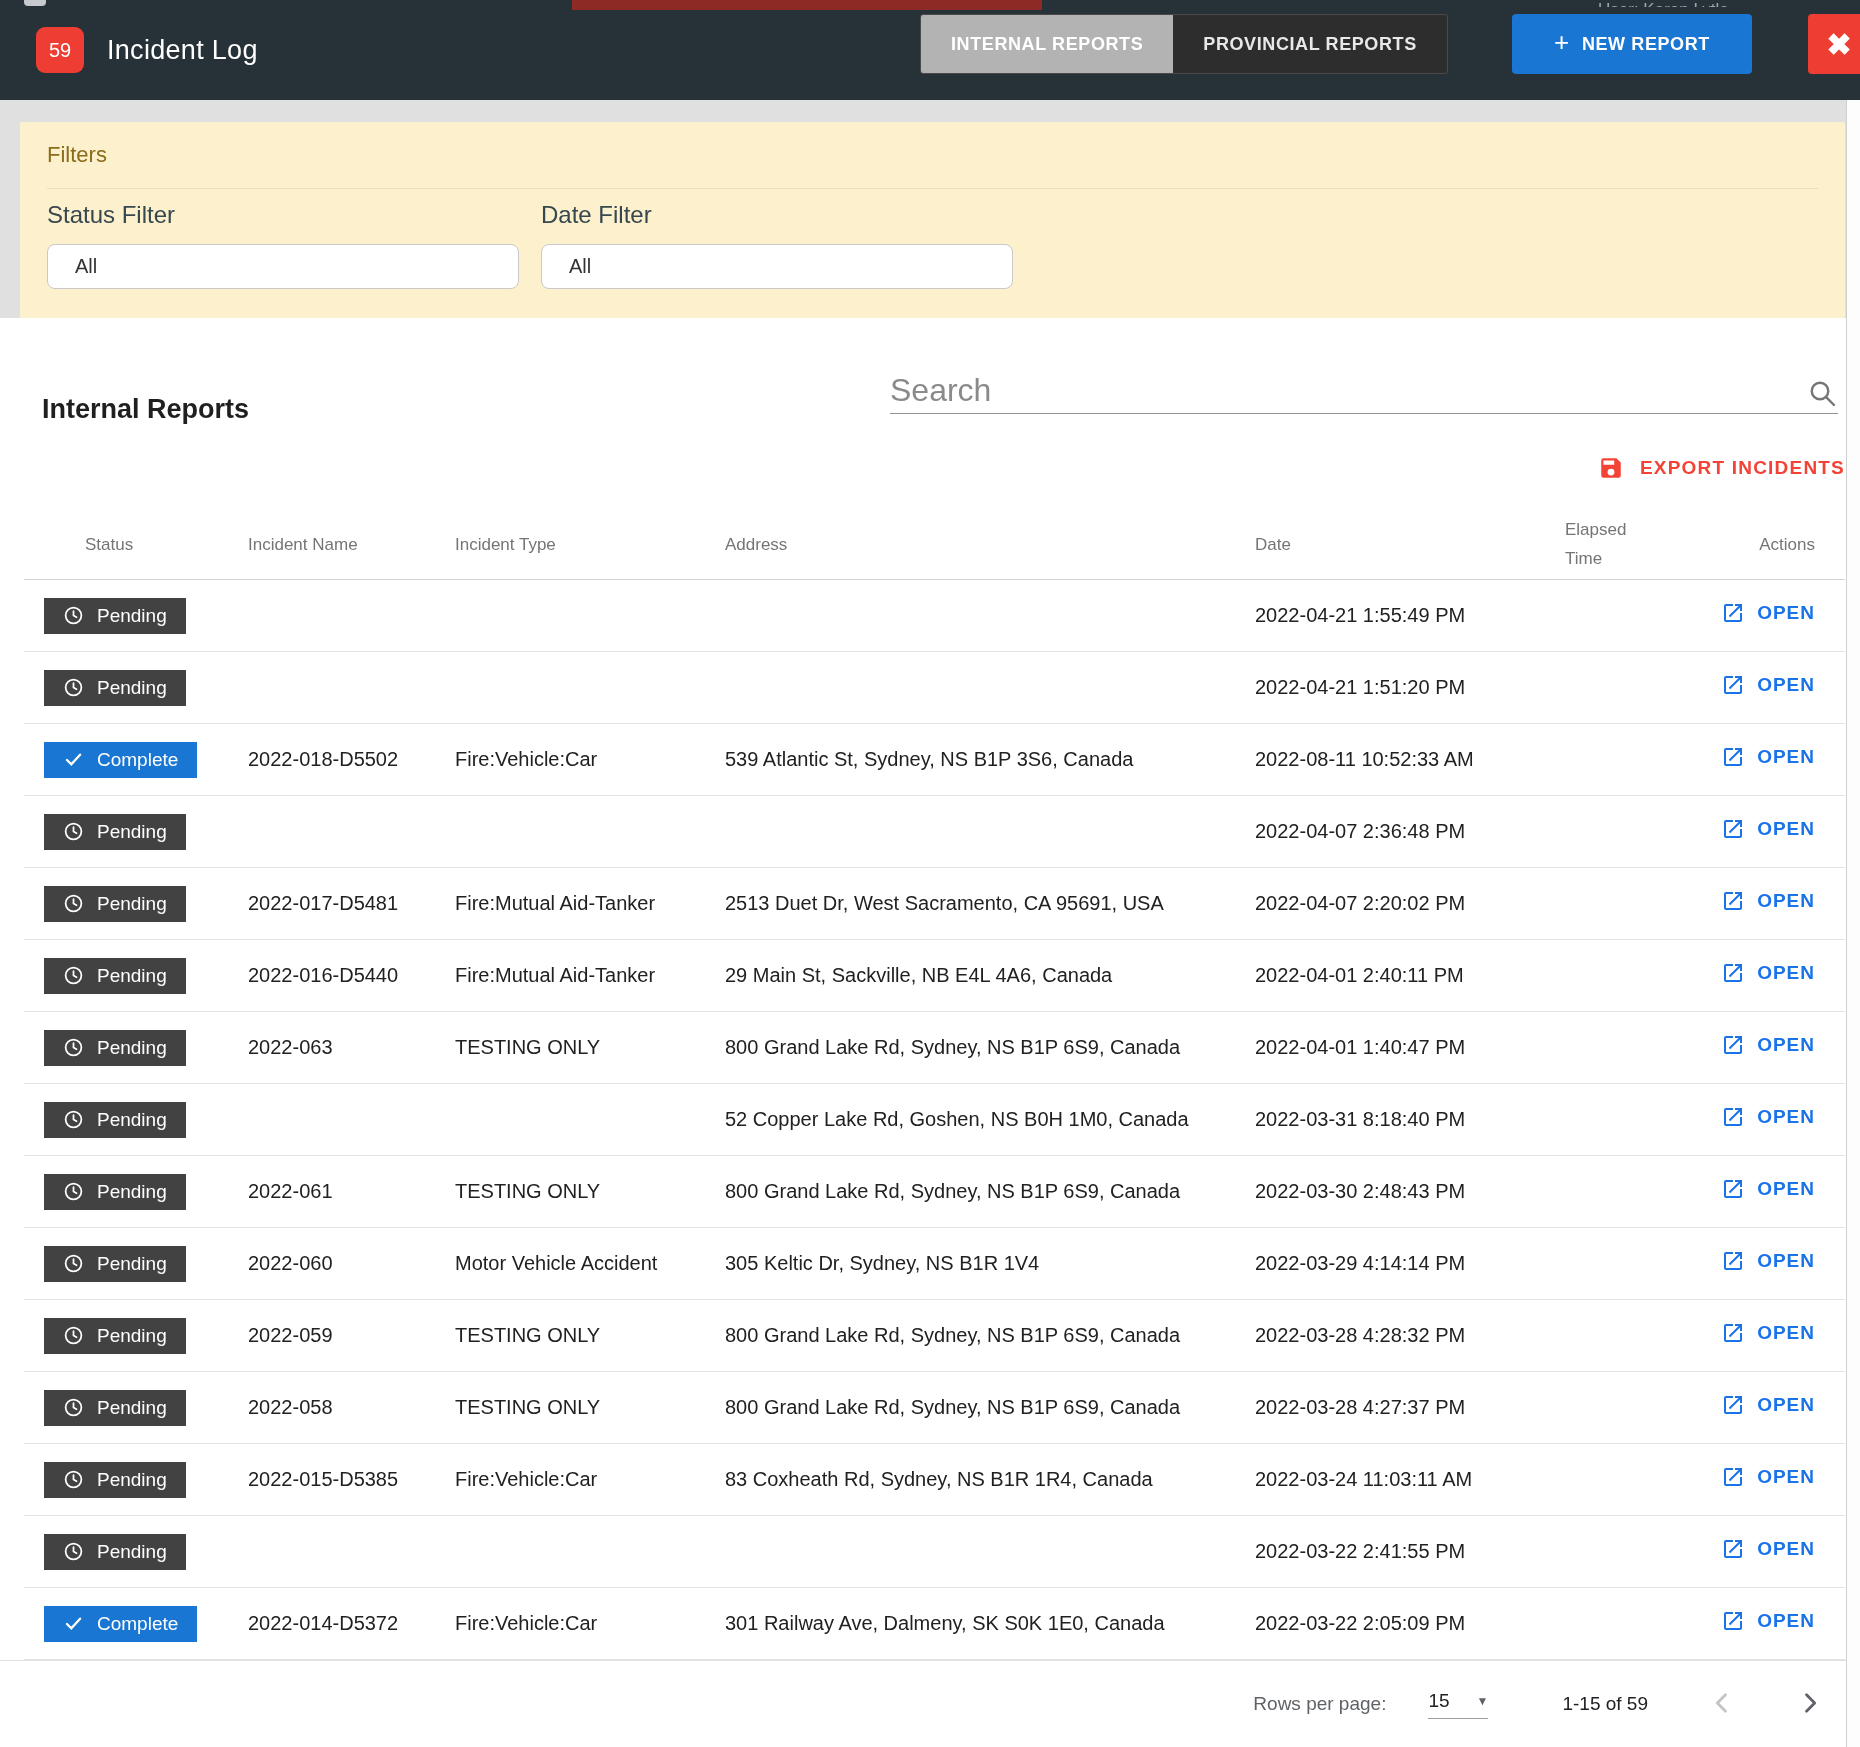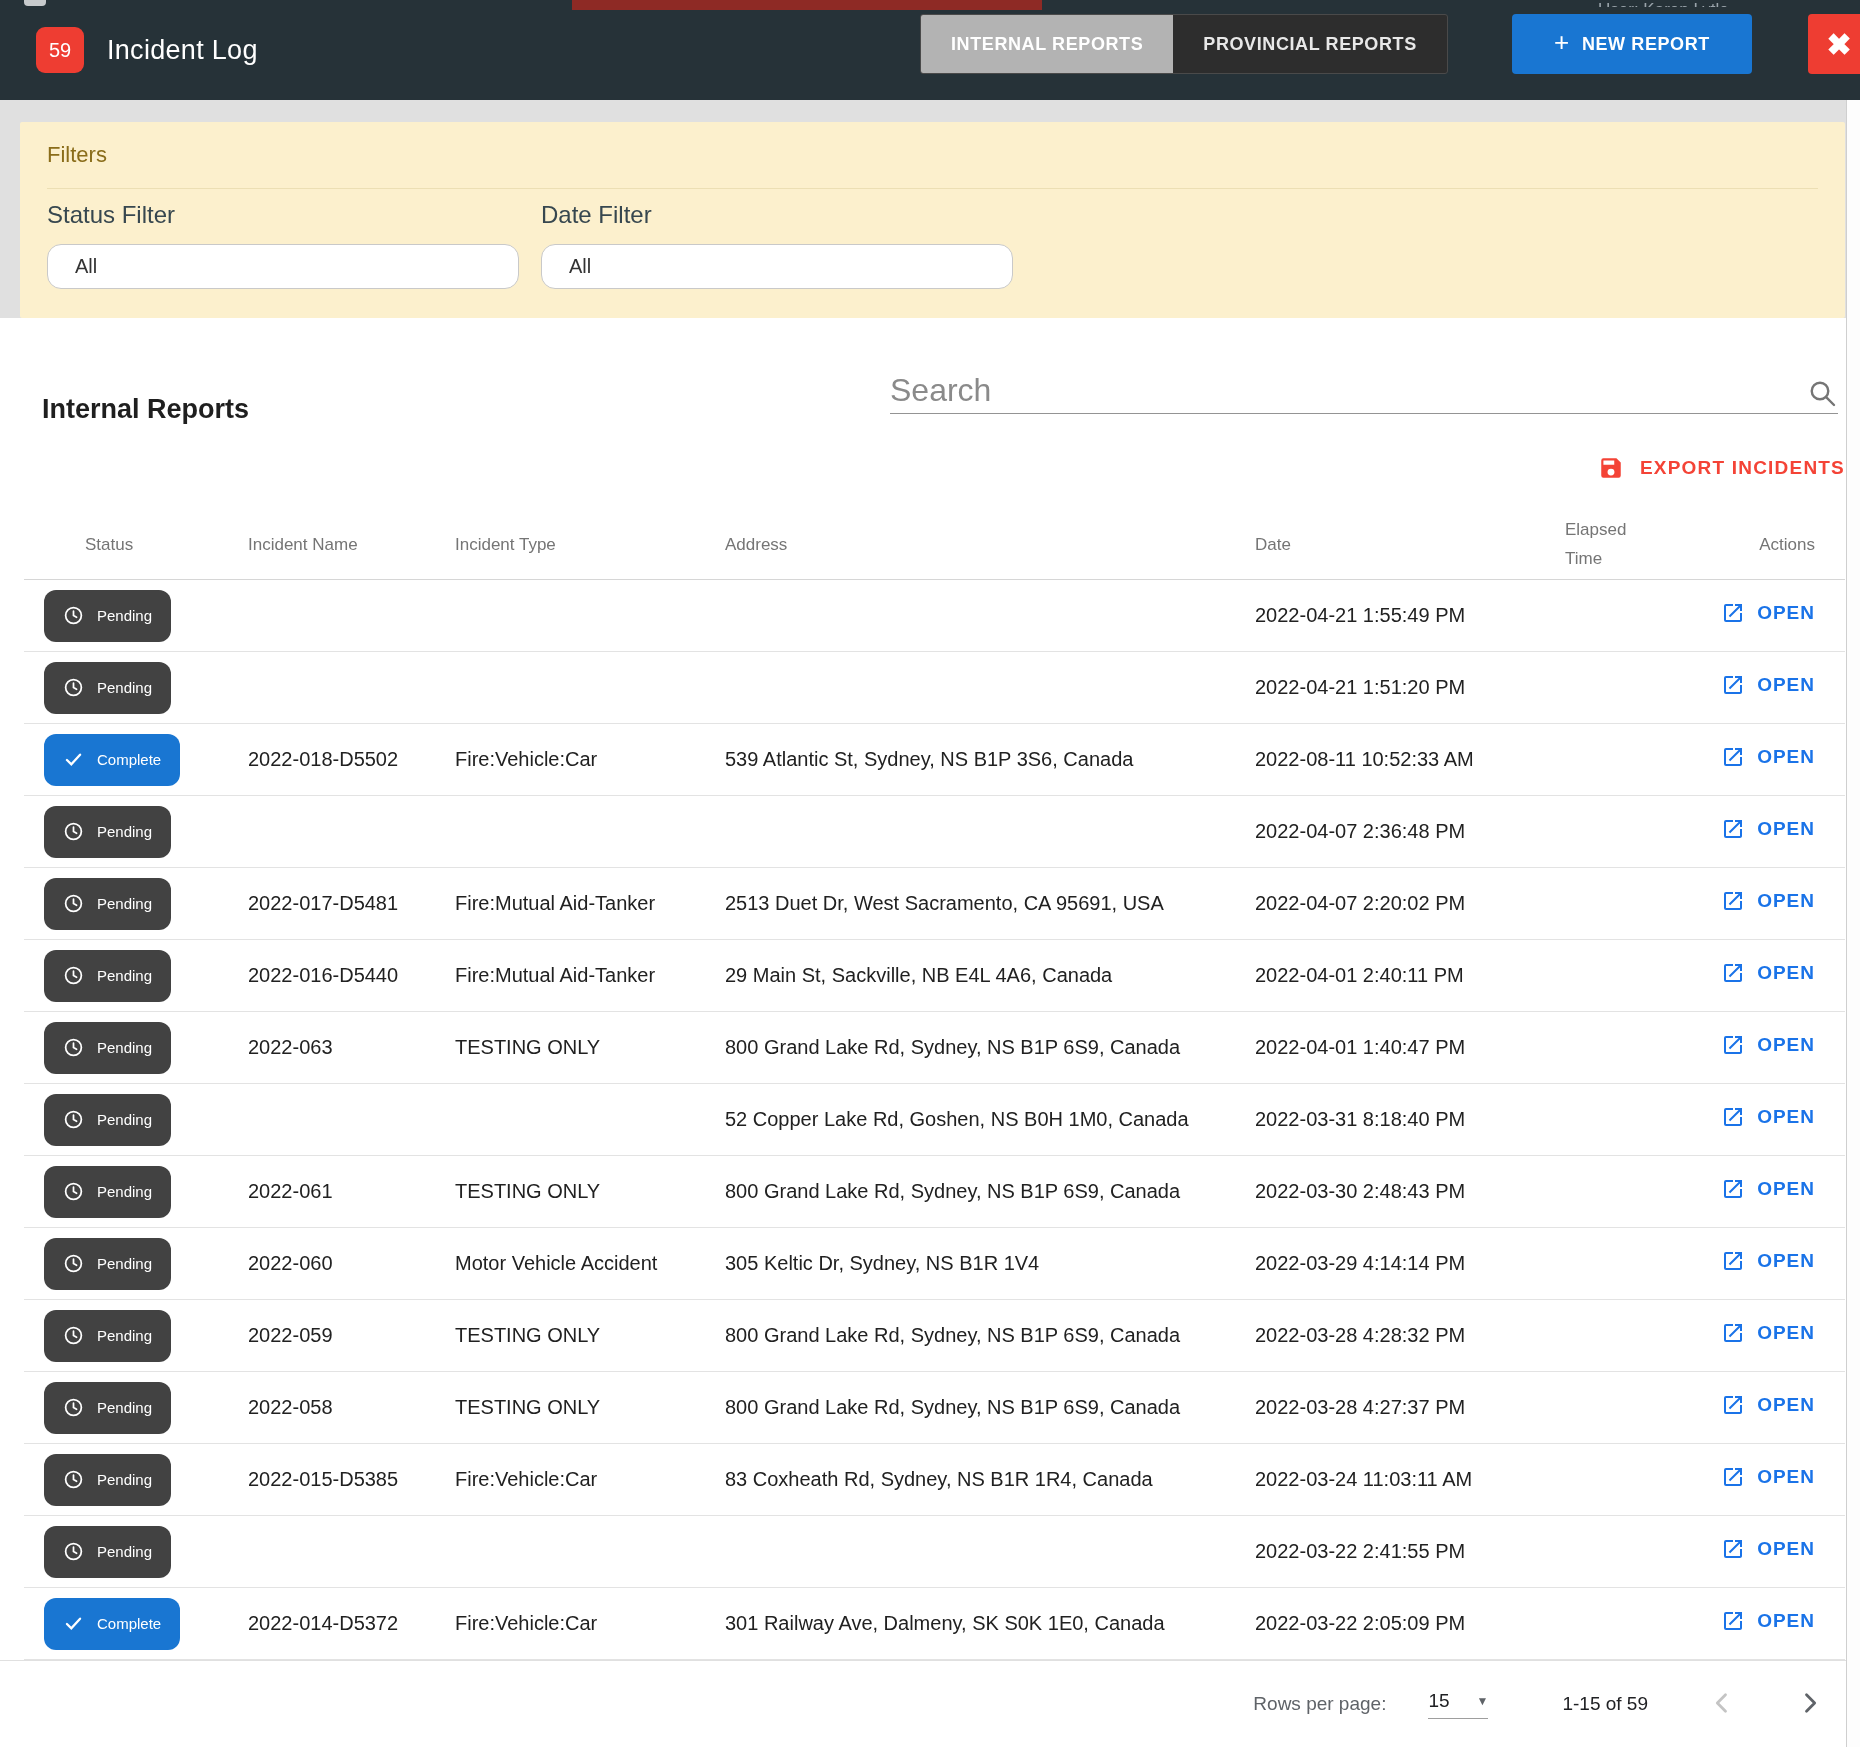--- a/index.html
+++ b/index.html
@@ -56,21 +56,21 @@
   
   .filters {
     position:absolute; top:122px; left:20px; width:1825px; height:196px;
     background:var(--filters_bg,#fcf0cd); border-radius:2px; padding:20px 27px;
   }
   .filters-title { color:var(--filters_title,#8a6d1a); font-size:22px; padding-bottom:20px; border-bottom:1px solid #ecdfb4; }
   .filters-row { display:flex; gap:22px; margin-top:12px; }
   .filter-col { width:472px; }
   .filter-label { color:#37474f; font-size:24px; }
   .filter-select {
-    margin-top:15px; height:45px; background:#fff; border:1px solid #c9c9c9; border-radius:14px;
+    margin-top:15px; height:45px; background:#fff; border:1px solid #c9c9c9; border-radius:8px;
     display:flex; align-items:center; padding-left:27px; font-size:20px; color:#333; cursor:pointer;
   }
   
   .main {
     position:absolute; top:318px; left:0; width:1846px; height:1429px; background:#fff;
   }
   .section-heading { position:absolute; left:42px; top:76px; font-size:27px; font-weight:700; color:#1f1f1f; }
   .search {
     position:absolute; left:890px; top:52px; width:948px; height:44px;
     border-bottom:1px solid #949494; display:flex; align-items:flex-end; justify-content:space-between; padding-bottom:4px;
@@ -93,22 +93,22 @@
     display:grid; grid-template-columns:224px 207px 270px 530px 310px 125px 155px;
     align-items:center;
   }
   .thead { height:70px; border-bottom:1px solid #d6d6d6; color:#757575; font-size:17px; font-weight:500; }
   .thead .th-status { padding-left:61px; }
   .th-elapsed { width:95px; line-height:1.7; }
   .th-actions, .td-actions { text-align:right; padding-right:30px; }
   .row { height:72px; border-bottom:1px solid #e3e3e3; font-size:20px; color:#212121; }
   .td-status { padding-left:20px; }
   .status-badge {
-    display:inline-flex; align-items:center; gap:13px; height:52px; padding:0 19px;
-    border-radius:12px; color:#fff; font-size:15px;
+    display:inline-flex; align-items:center; gap:13px; height:36px; padding:0 19px;
+    border-radius:0; color:#fff; font-size:19px;
   }
   .status-badge.pending { background:var(--pending_bg,#424242); }
   .status-badge.complete { background:var(--complete_bg,#1976d2); }
   .status-badge svg { width:21px; height:21px; }
   .open-link {
     display:inline-flex; align-items:center; gap:12px; color:var(--link_blue,#1a73e8);
     font-size:19px; font-weight:700; letter-spacing:1px; cursor:pointer;
   }
   .open-link svg { width:24px; height:24px; }
   

